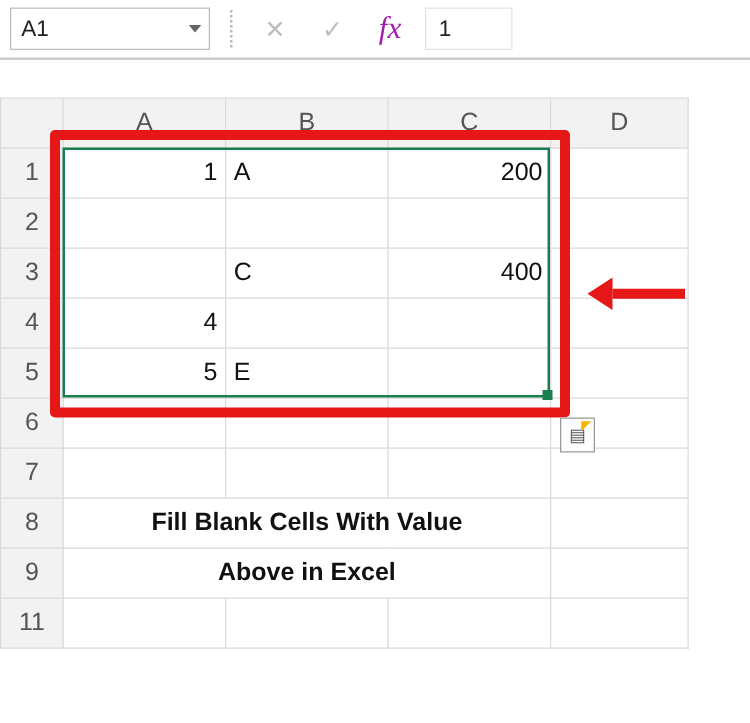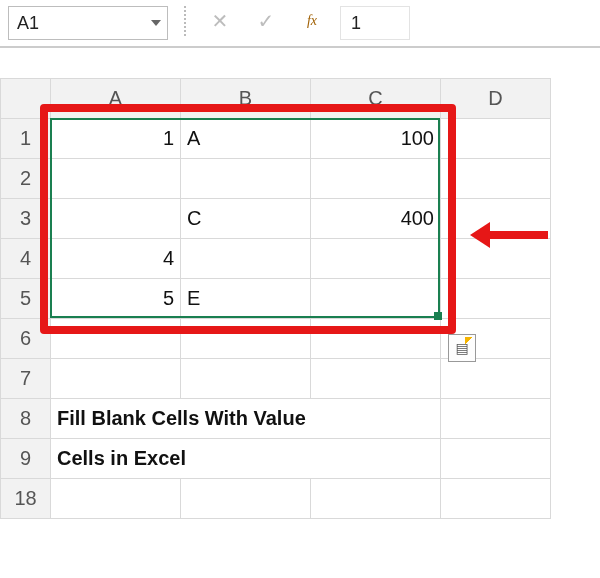--- a/index.html
+++ b/index.html
@@ -8,21 +8,21 @@
     background:#fff;
     color:#222;
     font-size:18px;
     width:600px;
     height:578px;
     position:relative;
   }
   
   .formula-bar {
     display:flex;
-    align-items:flex-start;
+    align-items:center;
     height:48px;
     border-bottom:2px solid #ccc;
     padding:6px 8px;
     gap:10px;
   }
   .name-box {
     width:160px;
     height:34px;
     border:1px solid #bdbdbd;
     display:flex;
@@ -50,22 +50,22 @@
   }
   .fb-btn {
     width:36px;height:30px;
     display:flex;align-items:center;justify-content:center;
     color:#bdbdbd;
     font-size:20px;
   }
   .fx-btn {
     font-style:italic;
     font-family: Georgia, serif;
-    color:#a16207;
-    font-size:14px;
+    color:#a21caf;
+    font-size:25px;
   }
   .fb-value {
     flex:0 0 70px;
     border:1px solid #e3e3e3;
     height:34px;
     padding:0 10px;
     display:flex;align-items:center;
     font-size:18px;
   }
   
@@ -107,20 +107,21 @@
   .sel {
     background:#d9d9d9;
   }
   .active-cell {
     background:#ffffff;
   }
   .num { text-align:right; }
   .txt { text-align:left; }
   .yellow-banner td {
     background:#ffff00;
+    text-align:center;
     font-weight:bold;
     font-size:20px;
     border:1px solid #b0b0b0;
     margin-left:44px;
   }
   
   .sel-rect {
     position:absolute;
     border:2px solid #1a7f50;
     pointer-events:none;
@@ -210,21 +211,21 @@
     <th class="rowhdr"></th>
     <th>A</th>
     <th>B</th>
     <th>C</th>
     <th>D</th>
   </tr>
   <tr>
     <th class="rowhdr">1</th>
     <td class="sel active-cell num">1</td>
     <td class="sel txt">A</td>
-    <td class="sel num">100</td>
+    <td class="sel num">200</td>
     <td></td>
   </tr>
   <tr>
     <th class="rowhdr">2</th>
     <td class="sel"></td>
     <td class="sel"></td>
     <td class="sel"></td>
     <td></td>
   </tr>
   <tr>
@@ -262,25 +263,25 @@
     <td></td>
     <td></td>
   </tr>
   <tr class="yellow-banner">
     <th class="rowhdr" style="background:#f2f2f2">8</th>
     <td colspan="3">Fill Blank Cells With Value</td>
     <td style="background:#fff;border:1px solid #d9d9d9"></td>
   </tr>
   <tr class="yellow-banner">
     <th class="rowhdr" style="background:#f2f2f2">9</th>
-    <td colspan="3">Cells in Excel</td>
+    <td colspan="3">Above in Excel</td>
     <td style="background:#fff;border:1px solid #d9d9d9"></td>
   </tr>
   <tr>
-    <th class="rowhdr">18</th>
+    <th class="rowhdr">11</th>
     <td></td>
     <td></td>
     <td></td>
     <td></td>
   </tr>
 </tbody>
     </table>
 
 <div class="sel-rect" style="left:50px; top:40px; width:390px; height:200px;">
   <div class="sel-handle"></div>

